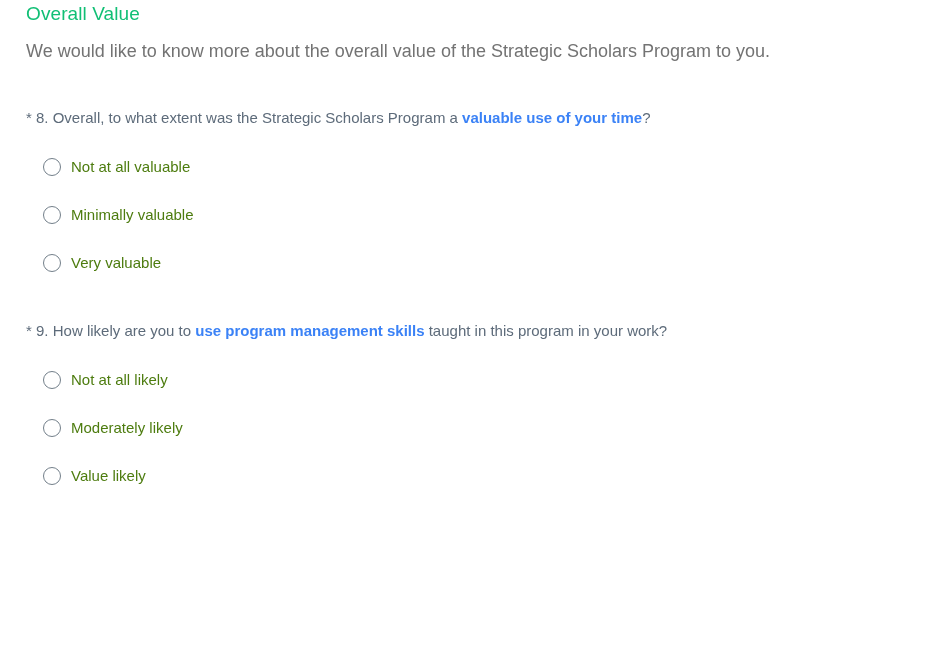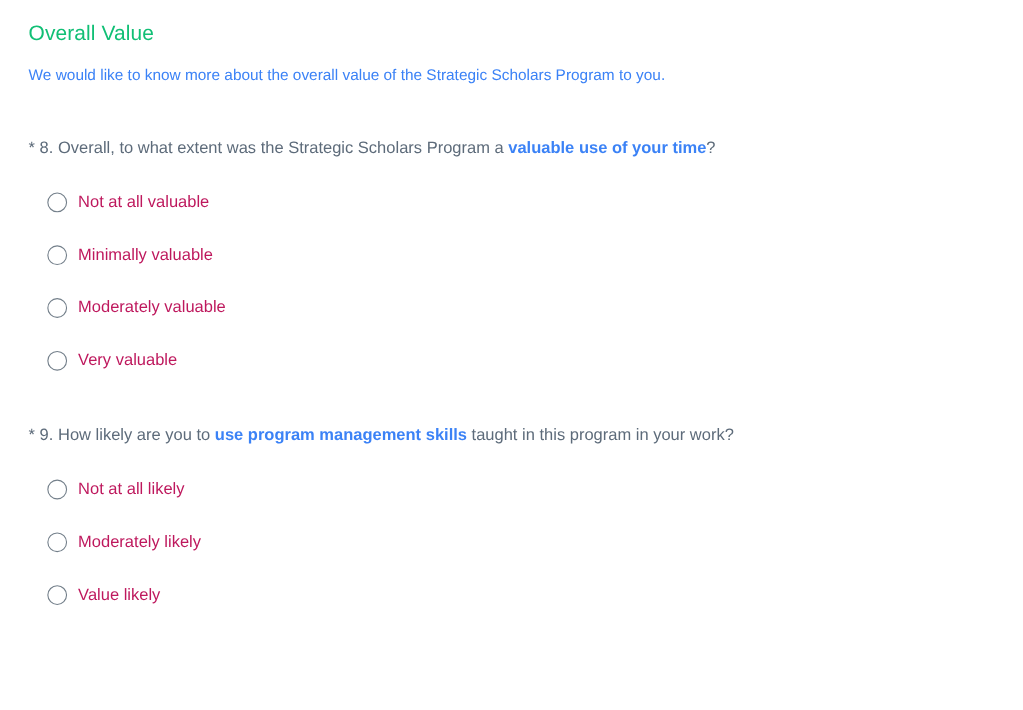--- a/index.html
+++ b/index.html
@@ -25,26 +25,26 @@
   }
 
   
   .section-title {
     color: #11bf75;
     font-size: 19px;
     font-weight: 400;
     line-height: 24px;
     letter-spacing: 0.1px;
     margin: 0;
-    padding-top: 19px;
+    padding-top: 2px;
   }
 
   .section-desc {
-    color: #3b82f6;
-    font-size: 14px;
+    color: #737373;
+    font-size: 18px;
     font-weight: 400;
     line-height: 22px;
     margin: 0;
     padding-top: 14px;
   }
 
   
   .question-block {
     margin-top: 45px;
   }
@@ -92,21 +92,21 @@
     width: 16px;
     height: 16px;
     border: 1px solid #737f8a;
     border-radius: 50%;
     background: #ffffff;
     box-sizing: content-box;
     display: block;
   }
 
   .option-label {
-    color: #be185d;
+    color: #4d7c0f;
     font-size: 15px;
     font-weight: 400;
     line-height: 20px;
     padding-left: 10px;
     white-space: nowrap;
   }
 </style>
 </head>
 <body>
 
@@ -125,24 +125,20 @@
     </p>
 
     <ul class="options">
       <li class="option-row">
         <span class="radio-mark"></span>
         <span class="option-label">Not at all valuable</span>
       </li>
       <li class="option-row">
         <span class="radio-mark"></span>
         <span class="option-label">Minimally valuable</span>
-      </li>
-      <li class="option-row">
-        <span class="radio-mark"></span>
-        <span class="option-label">Moderately valuable</span>
       </li>
       <li class="option-row">
         <span class="radio-mark"></span>
         <span class="option-label">Very valuable</span>
       </li>
     </ul>
   </div>
 
   <div class="question-block second">
     <p class="question-text">

